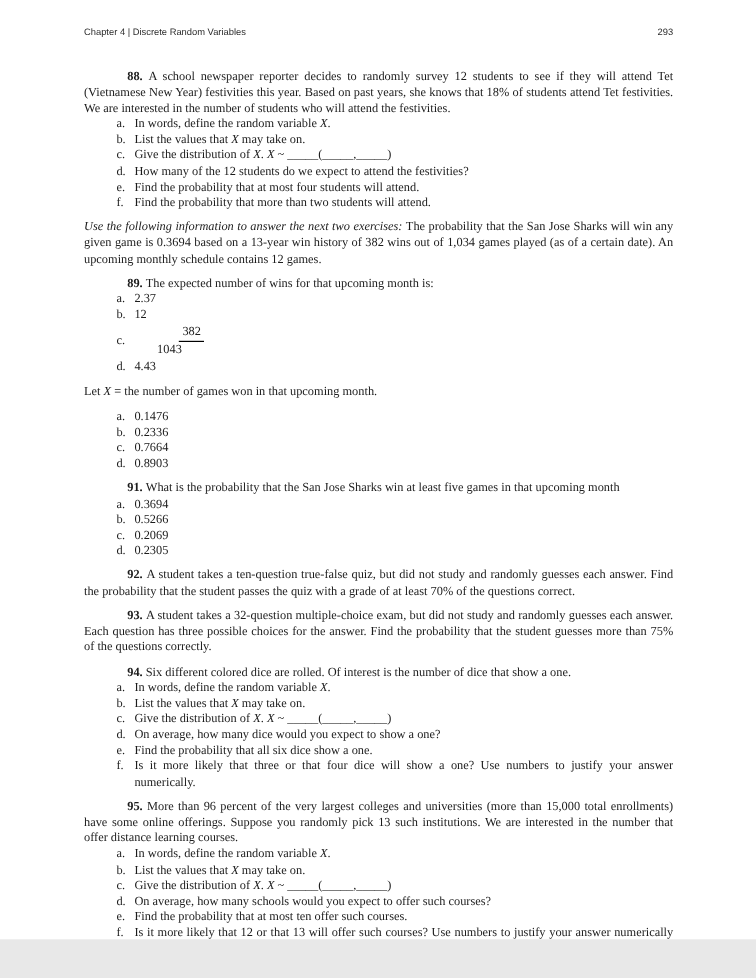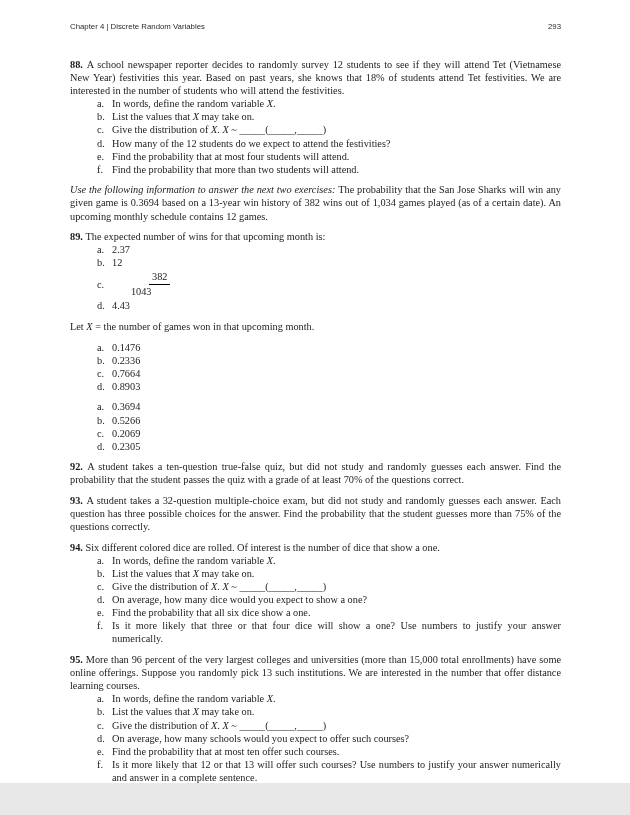--- a/index.html
+++ b/index.html
@@ -7,21 +7,21 @@
     width:630px; height:783px; margin:0 auto; background:#ffffff;
     box-sizing:border-box; padding:22px 69px 0 70px; overflow:hidden;
     font-family:"Liberation Serif", serif; color:#1c1c1c;
   }
   .header {
     display:flex; justify-content:space-between; align-items:baseline;
     font-family:"Liberation Sans", sans-serif; font-size:7.8px; color:#2b2b2b;
     margin-bottom:27px;
   }
   .para { margin:0; font-size:10.3px; line-height:13.1px; text-align:justify; }
-  .qnum { font-weight:bold; }
+  .qnum { font-weight:bold;margin-left:36px; }
   .block { margin-bottom:7.5px; }
   .item { display:flex; font-size:10.3px; line-height:13.1px; padding-left:27px; }
   .item.frow { align-items:center; margin:2px 0; }
   .letter { flex:0 0 15px; }
   .itext { flex:1; text-align:justify; }
   .it { font-style:italic; }
   .bd { font-weight:normal; }
   .fraction { display:inline-block; text-align:center; line-height:11.5px; vertical-align:middle; }
   .fnum { display:block; border-bottom:0.9px solid #000; padding:0 3px 1px;margin-left:37px; }
   .fden { display:block; padding-top:1px; }
@@ -105,20 +105,21 @@
             <span class="letter">c.</span>
             <span class="itext"><span>0.7664</span></span>
           </div>
           <div class="item">
             <span class="letter">d.</span>
             <span class="itext"><span>0.8903</span></span>
           </div>
         </div>
       </div>
       <div class="block">
+        <p class="para"><span class="qnum">91.&nbsp;</span><span>What is the probability that the San Jose Sharks win at least five games in that upcoming month</span></p>
         <div class="items">
           <div class="item">
             <span class="letter">a.</span>
             <span class="itext"><span>0.3694</span></span>
           </div>
           <div class="item">
             <span class="letter">b.</span>
             <span class="itext"><span>0.5266</span></span>
           </div>
           <div class="item">

